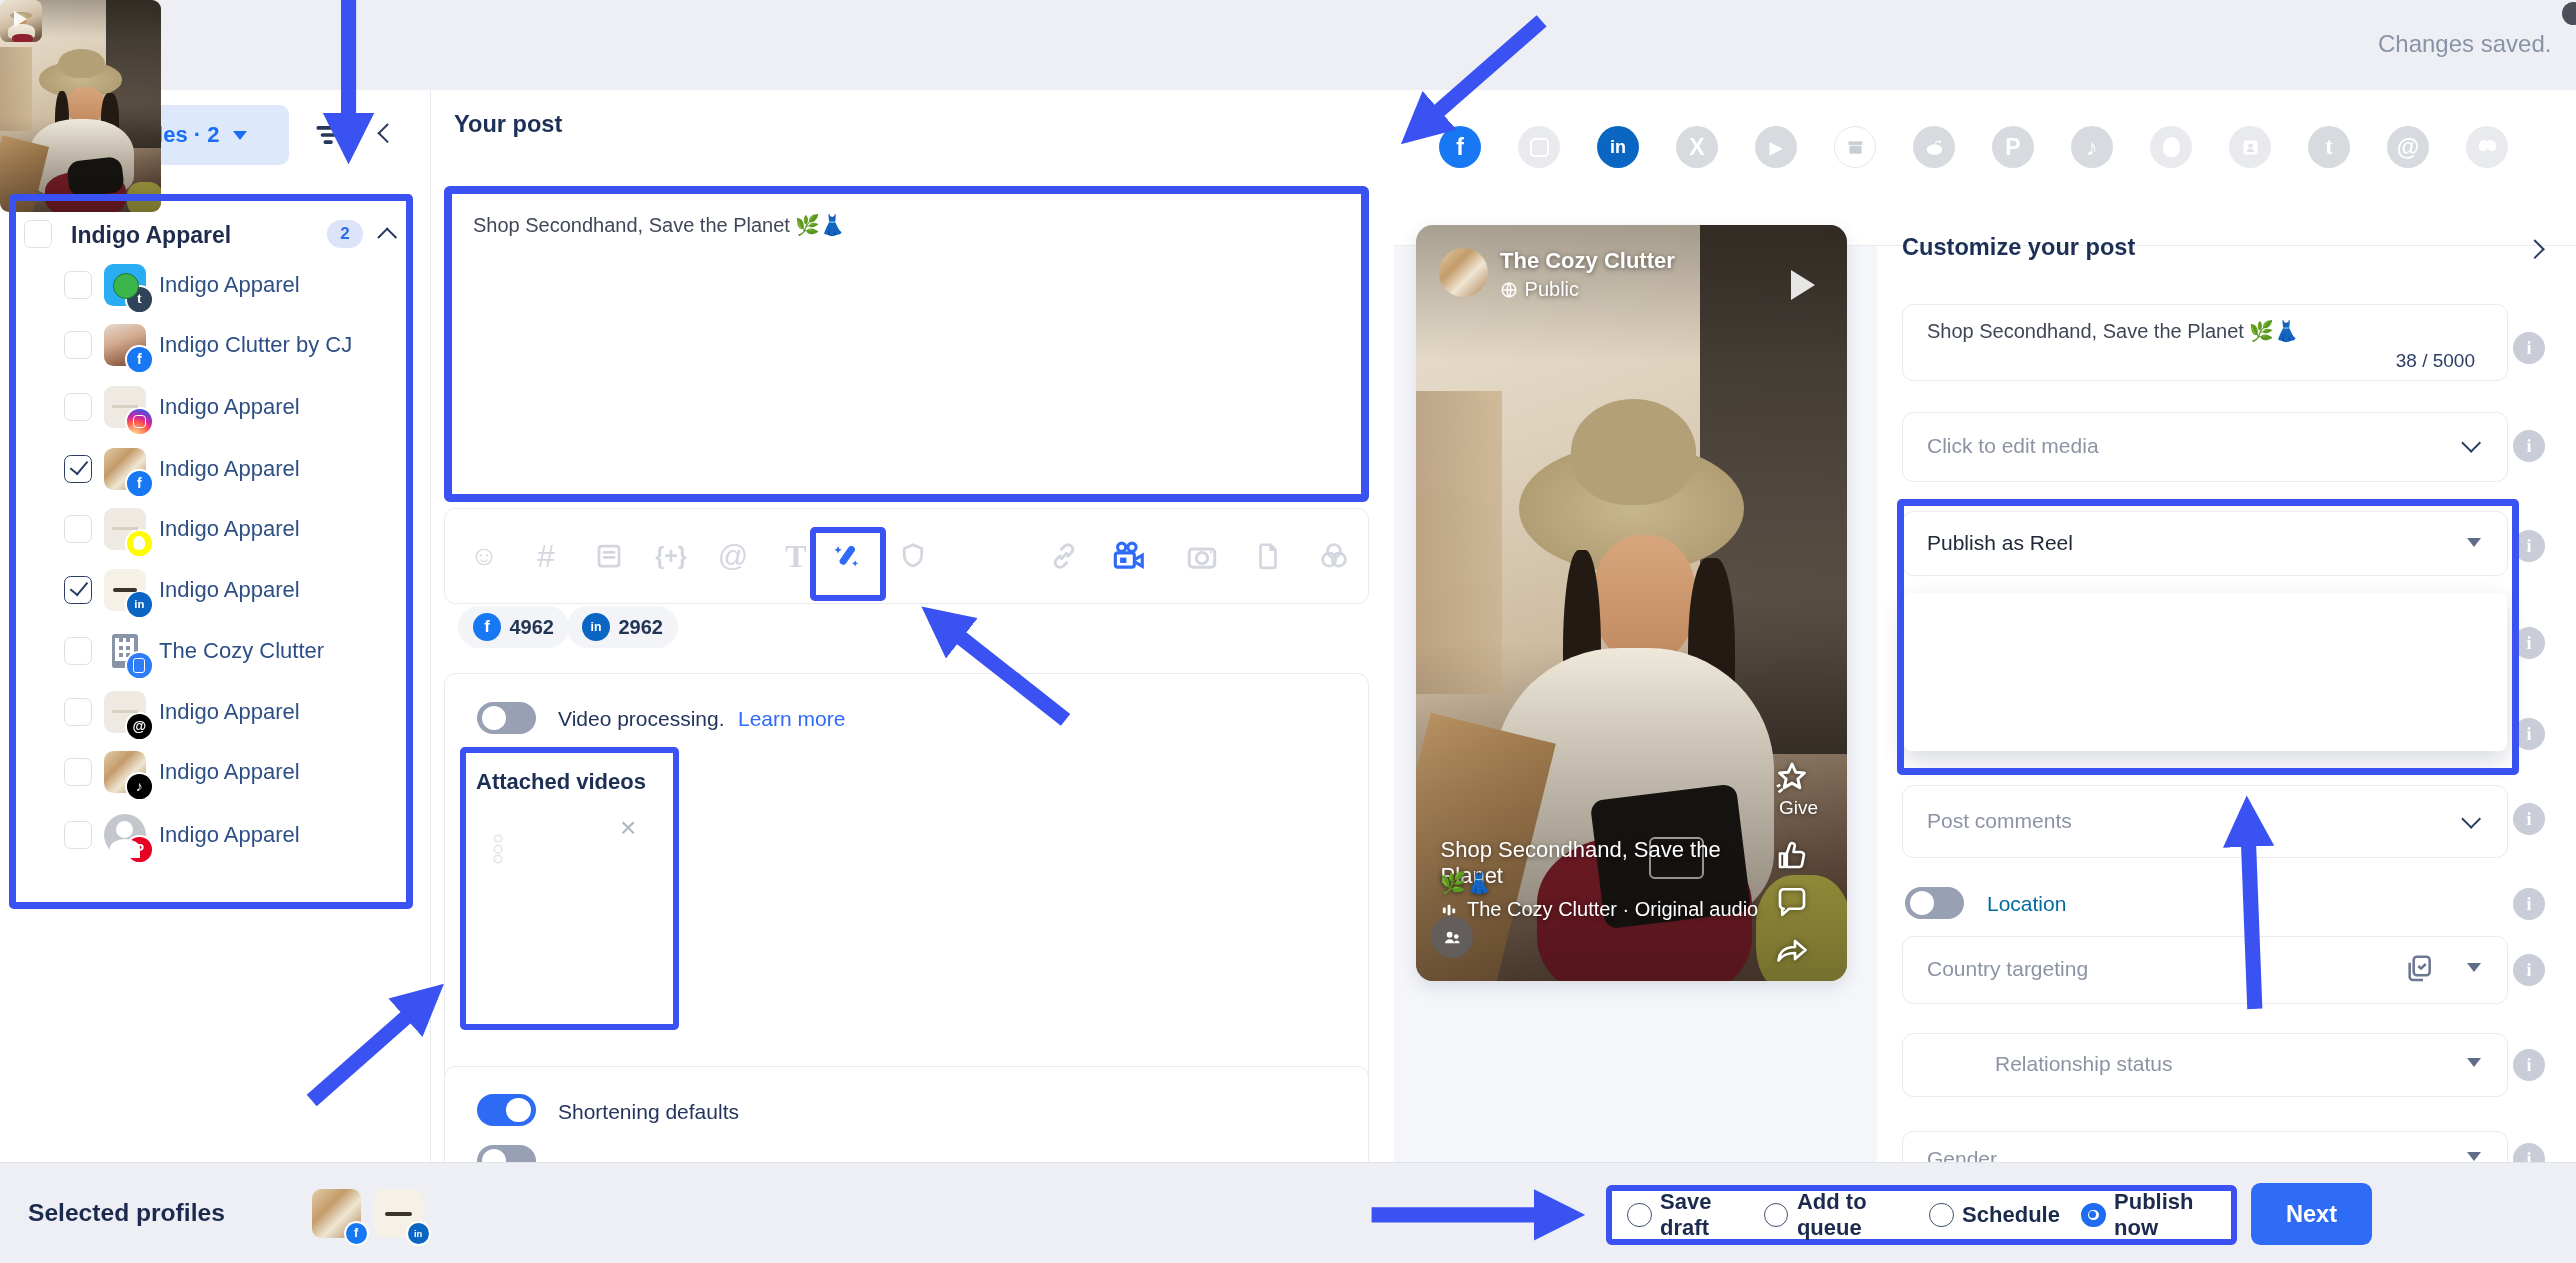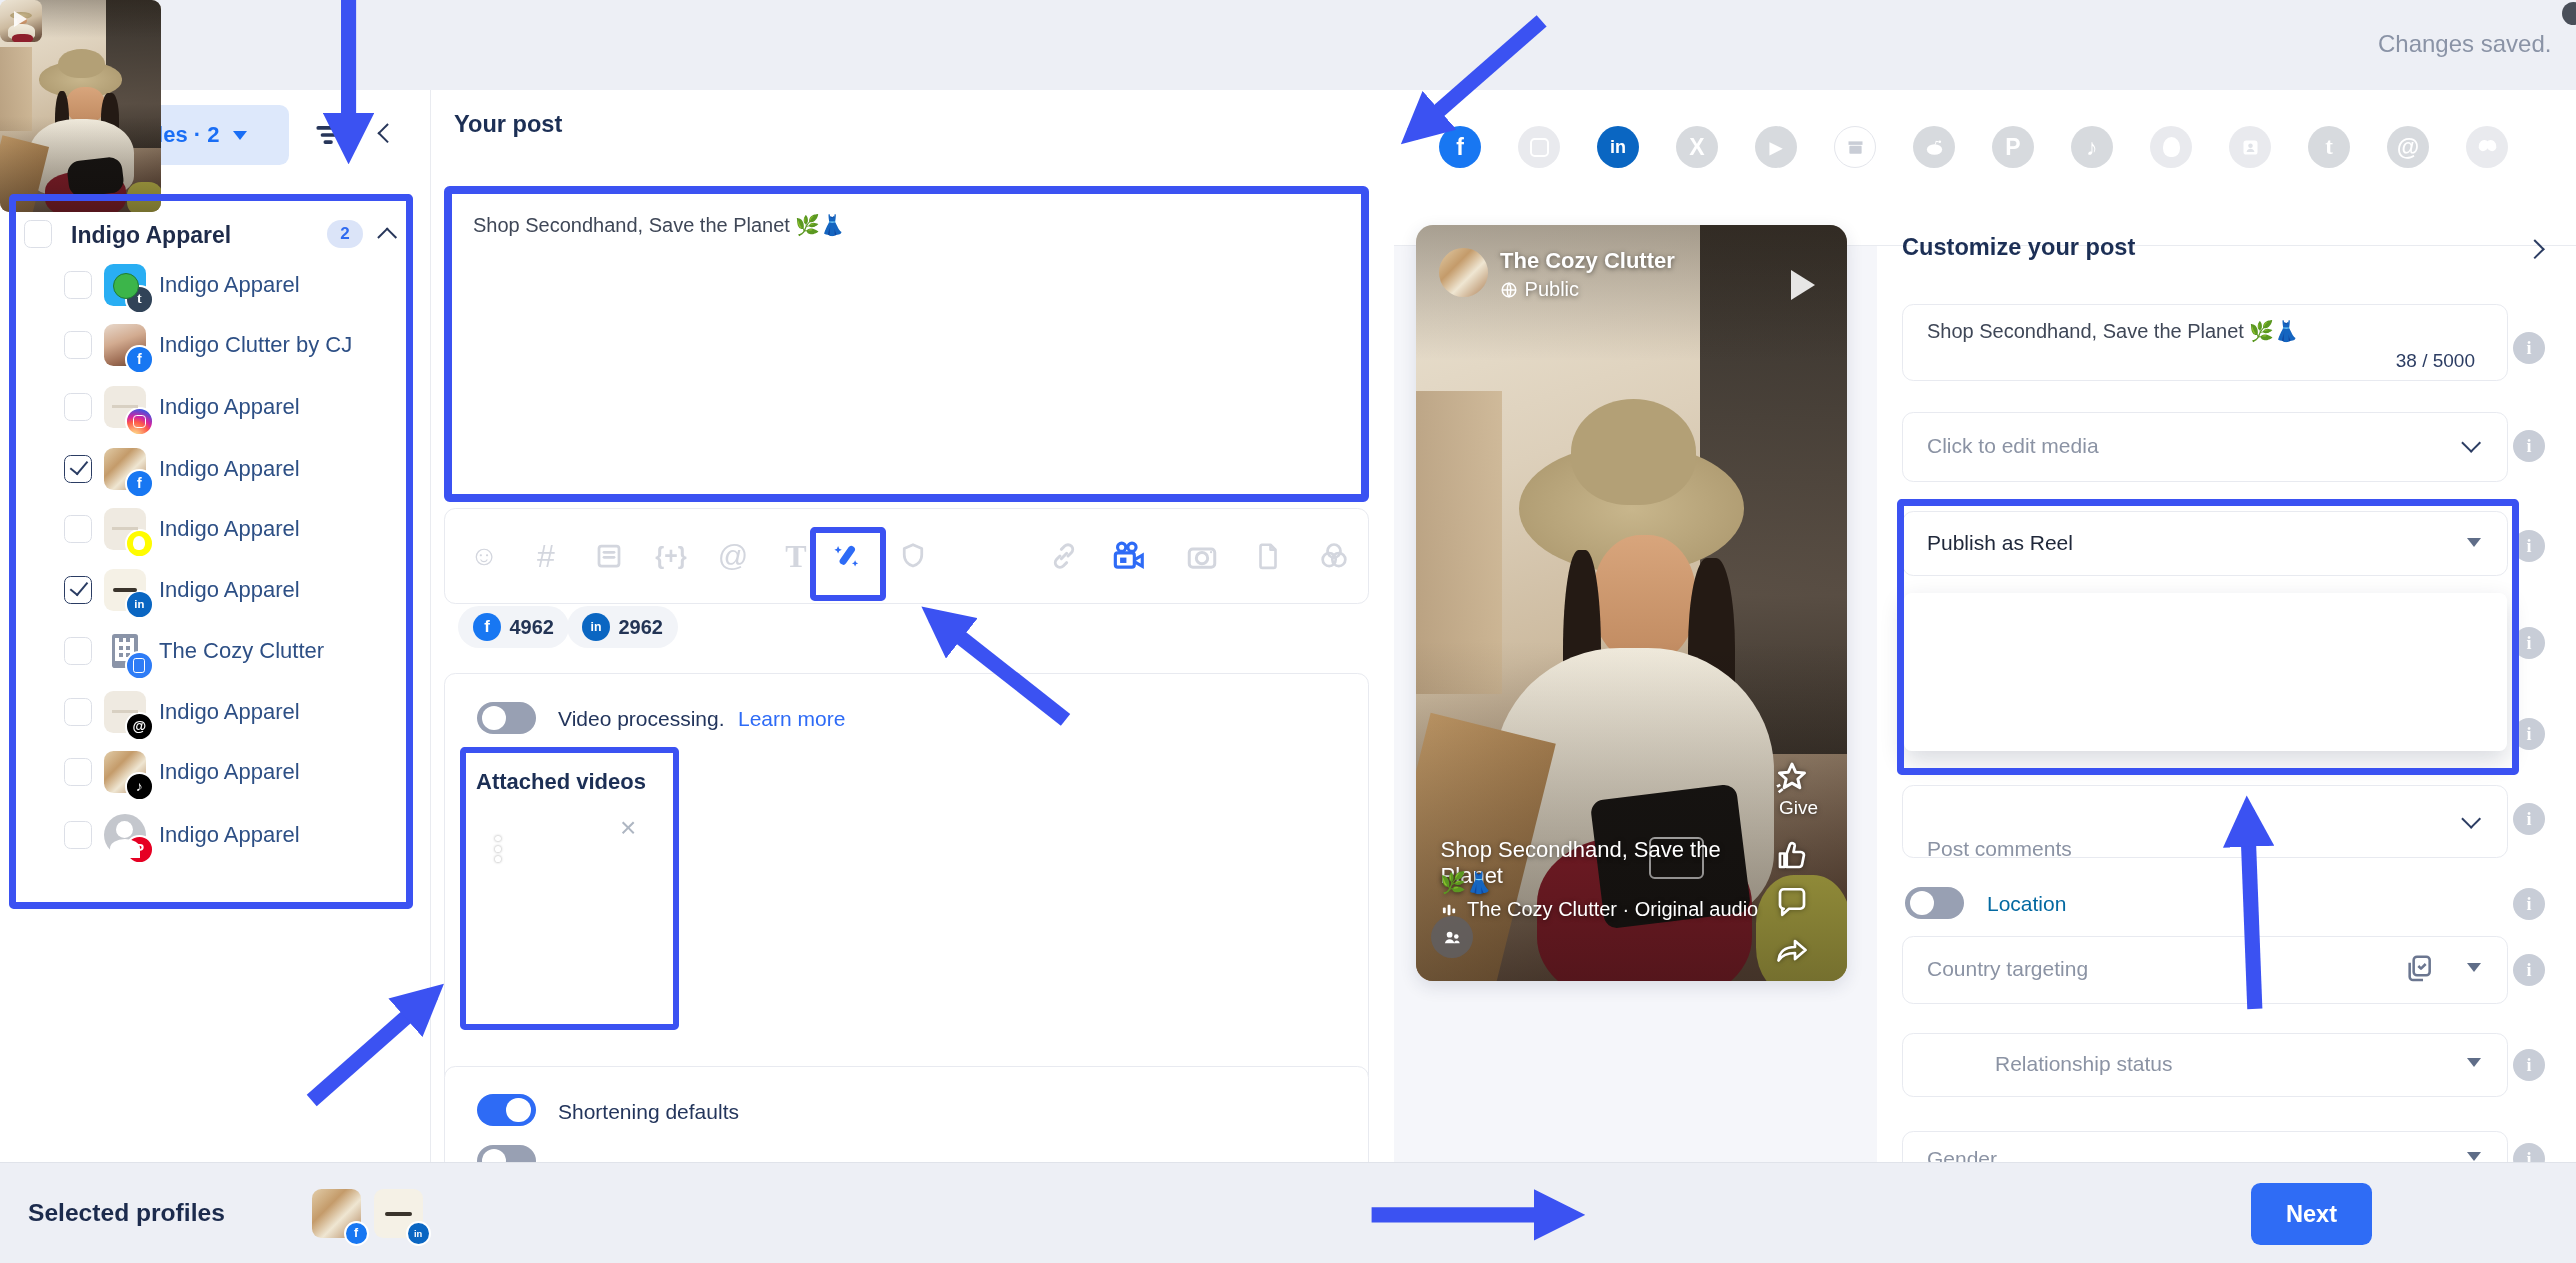--- a/index.html
+++ b/index.html
@@ -525,21 +525,21 @@
 
   <div id="ddlist">
     
     
     
   </div>
   <div class="info" style="top:627px;z-index:21;">i</div>
   <div class="info" style="top:718px;z-index:21;">i</div>
 
   <div class="cz-card" style="top:785px;height:73px;"></div>
-  <div class="abs placeholder" style="left:1927px;top:809px;margin-top:28px;">Post comments</div>
+  <div class="abs placeholder" style="left:1927px;top:809px;">Post comments</div>
   <span class="abs chev down blue" style="left:2464px;top:812px;"></span>
   <div class="info" style="top:803px;">i</div>
 
   <span class="toggle" style="left:1905px;top:887px;">
       <span class="knob"></span>
     </span>
   <div class="abs" style="left:1987px;top:892px;font-size:21px;color:#0369a1;">Location</div>
   <div class="info" style="top:888px;">i</div>
 
   <div class="cz-card" style="top:936px;height:68px;"></div>
@@ -567,20 +567,38 @@
   <div class="abs" id="bottombar">
     <div class="abs" style="left:28px;top:36px;font-size:24.6px;font-weight:700;color:#1c2b4d;">Selected profiles</div>
     <span class="av av-clothes" style="left:312px;top:26.4px;width:49px;height:49px;">
         <span class="badge b-facebook" style="width:21px;height:21px;font-size:12.3px;">f</span>
       </span>
     <span class="av av-cream" style="left:374px;top:26.4px;width:49px;height:49px;">
         <span class="badge b-linkedin" style="width:21px;height:21px;font-size:9.4px;">in</span>
       </span>
   </div>
 
+  <div id="radioGroup">
+    <span class="ritem">
+        <span class="radio"></span>
+        <span>Save draft</span>
+      </span>
+    <span class="ritem">
+        <span class="radio"></span>
+        <span>Add to queue</span>
+      </span>
+    <span class="ritem">
+        <span class="radio"></span>
+        <span>Schedule</span>
+      </span>
+    <span class="ritem">
+        <span class="radio sel"></span>
+        <span>Publish now</span>
+      </span>
+  </div>
   <div id="nextBtn">Next</div>
 
   <div id="anno">
     <div class="abox" style="left:8.5px;top:194px;width:404px;height:715px;"></div>
     <div class="abox" style="left:810px;top:527px;width:76px;height:74px;border-width:6.6px;"></div>
     <div class="abox" style="left:460px;top:747px;width:219px;height:283px;border-width:6.6px;"></div>
     <div class="abox" style="left:1897px;top:499px;width:622px;height:276px;"></div>
     <svg width="2576" height="1264" viewBox="0 0 2727 1338" style="position:absolute;inset:0;">
       <defs>
         <marker id="ah" markerWidth="3.4" markerHeight="3.4" refX="2.4" refY="1.7" orient="auto" markerUnits="strokeWidth">

